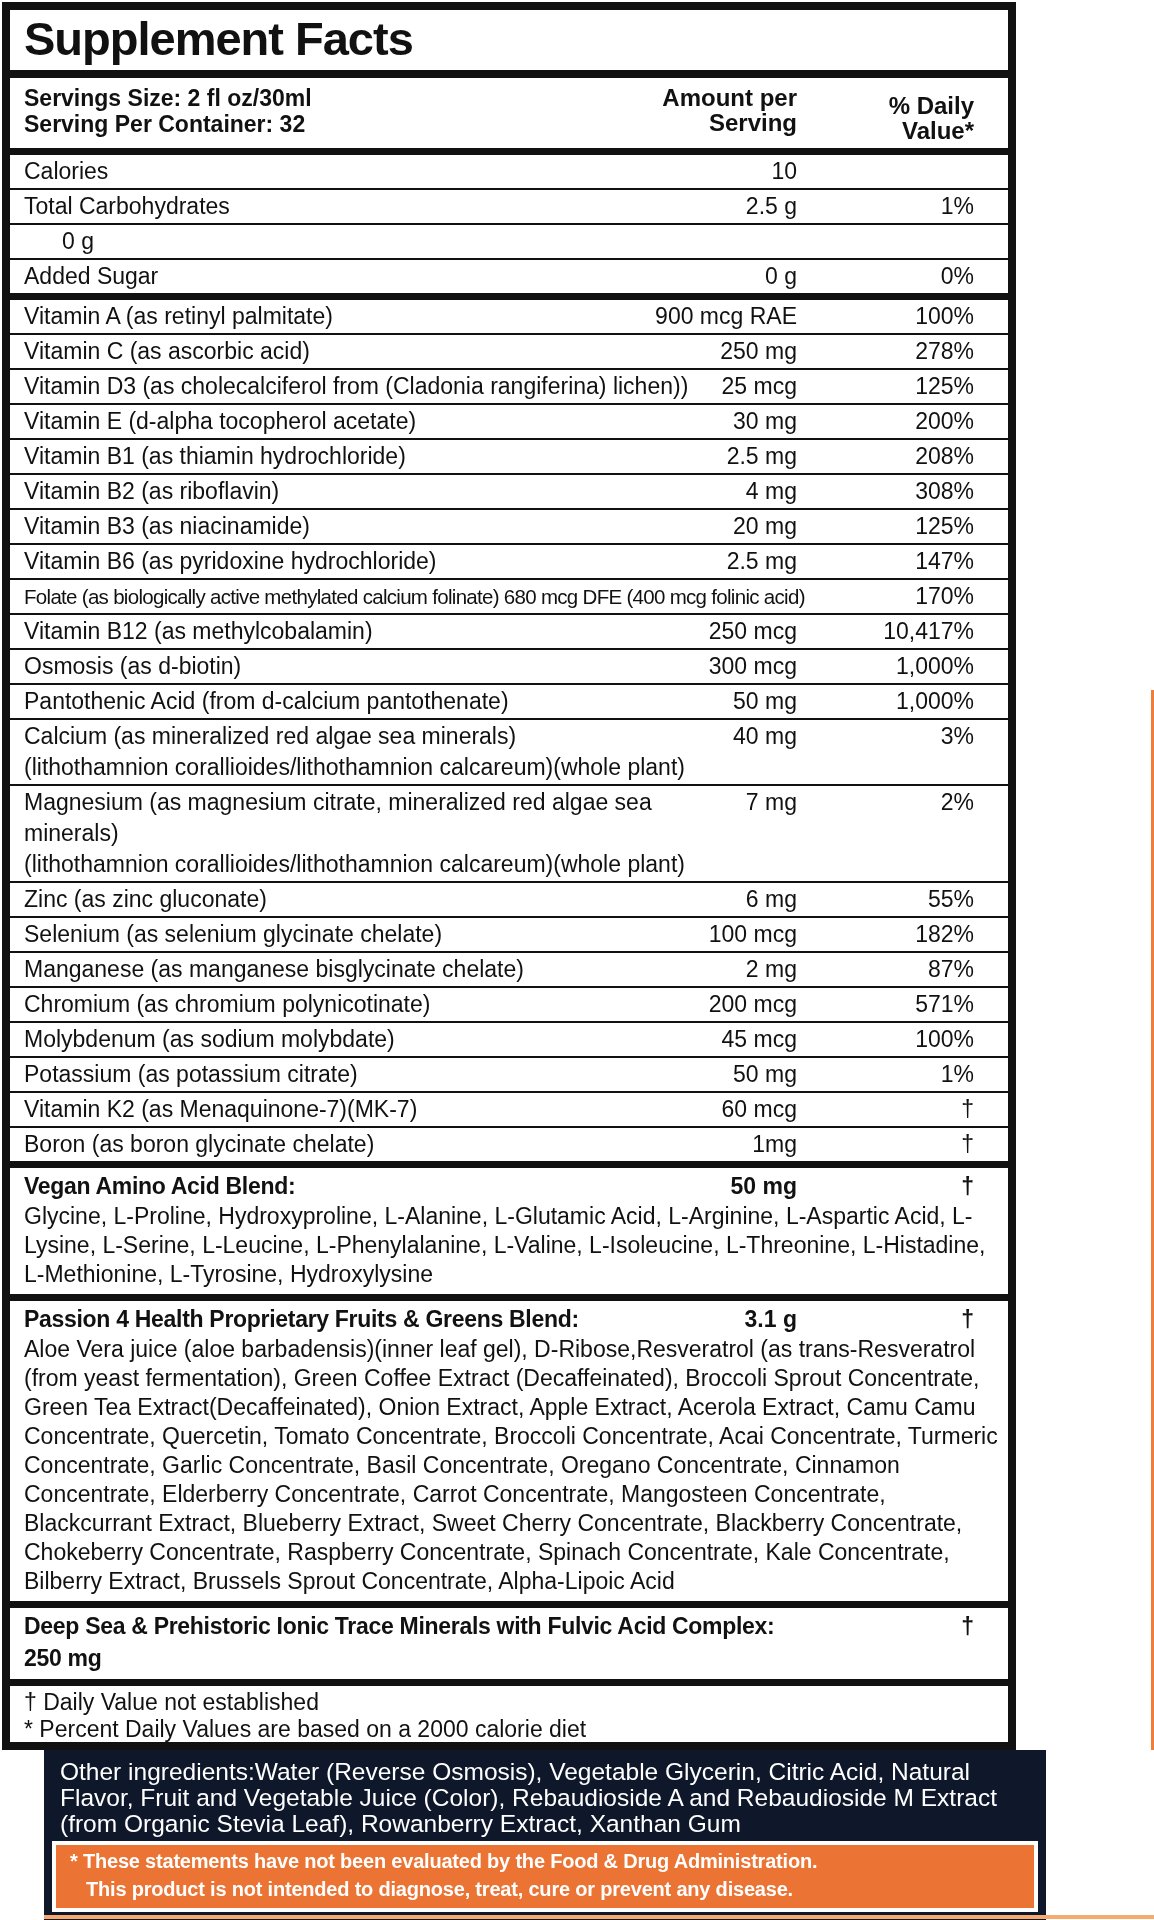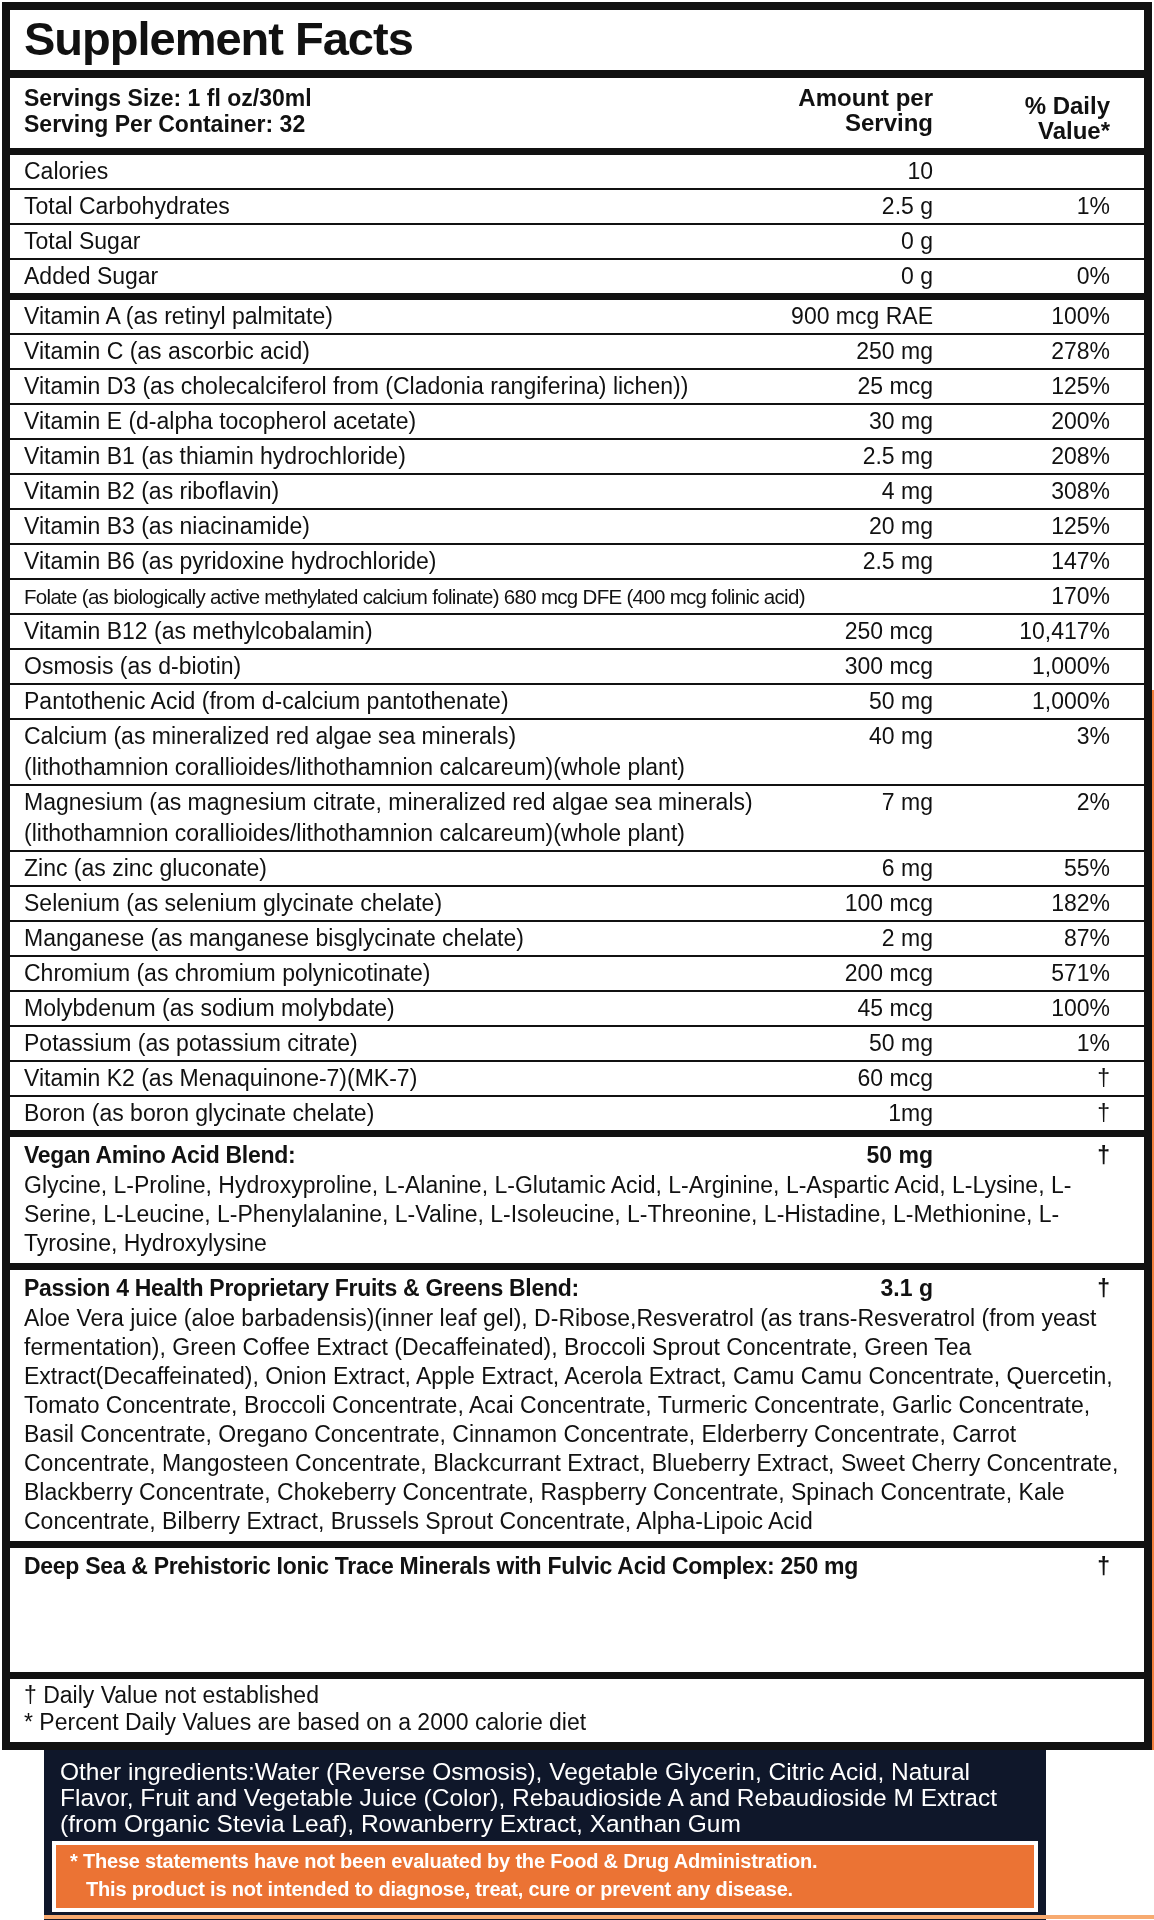--- a/index.html
+++ b/index.html
@@ -3,21 +3,21 @@
 <meta charset="utf-8">
 <style>
   html,body{margin:0;padding:0;}
   body{
     width:1154px;height:1920px;position:relative;background:#ffffff;
     font-family:"Liberation Sans", sans-serif;color:#111;overflow:hidden;
     -webkit-font-smoothing:antialiased;
   }
   .right-sliver{position:absolute;right:0;top:690px;width:3px;height:1060px;background:#EE7E3C;}
   .panel{
-    position:absolute;left:2px;top:2px;width:1150px;height:1748px;
+    position:absolute;left:2px;top:2px;width:1014px;height:1748px;
     border:8px solid #111;background:#fff;box-sizing:border-box;
     display:flex;flex-direction:column;overflow:hidden;
   }
   .title{height:60px;font-size:47px;line-height:58px;font-weight:bold;letter-spacing:-1px;
     padding-left:14px;flex:none;}
   .thick{height:7px;background:#111;flex:none;}
   .thick8{height:8px;background:#111;flex:none;}
   .serving-bar{display:flex;padding:7px 0 5px 14px;border-bottom:7px solid #111;flex:none;align-items:flex-start;}
   .serving-info{flex:1;}
   .serving-info div{font-size:23px;font-weight:bold;line-height:26px;}
@@ -52,42 +52,41 @@
 <body>
 
 <div class="right-sliver"></div>
 
 <div class="panel">
   <div class="title">Supplement Facts</div>
   <div class="thick8"></div>
 
   <div class="serving-bar">
     <div class="serving-info">
-      <div>Servings Size: 1 fl oz/30ml</div>
+      <div>Servings Size: 2 fl oz/30ml</div>
       <div>Serving Per Container: 32</div>
     </div>
     <div class="col-head">Amount per
 Serving</div>
     <div class="col-head cell-dv-box">% Daily
 Value*</div>
   </div>
 
   <div class="group" id="macro-rows">
       <div class="row">
         <div class="name">Calories</div>
         <div class="amt">10</div>
         <div class="dv"></div>
       </div>
       <div class="row">
         <div class="name">Total Carbohydrates</div>
         <div class="amt">2.5 g</div>
         <div class="dv">1%</div>
       </div>
       <div class="row">
-        <div class="name">Total Sugar</div>
         <div class="amt">0 g</div>
         <div class="dv"></div>
       </div>
       <div class="row">
         <div class="name">Added Sugar</div>
         <div class="amt">0 g</div>
         <div class="dv">0%</div>
       </div>
     </div>
   <div class="thick"></div>

